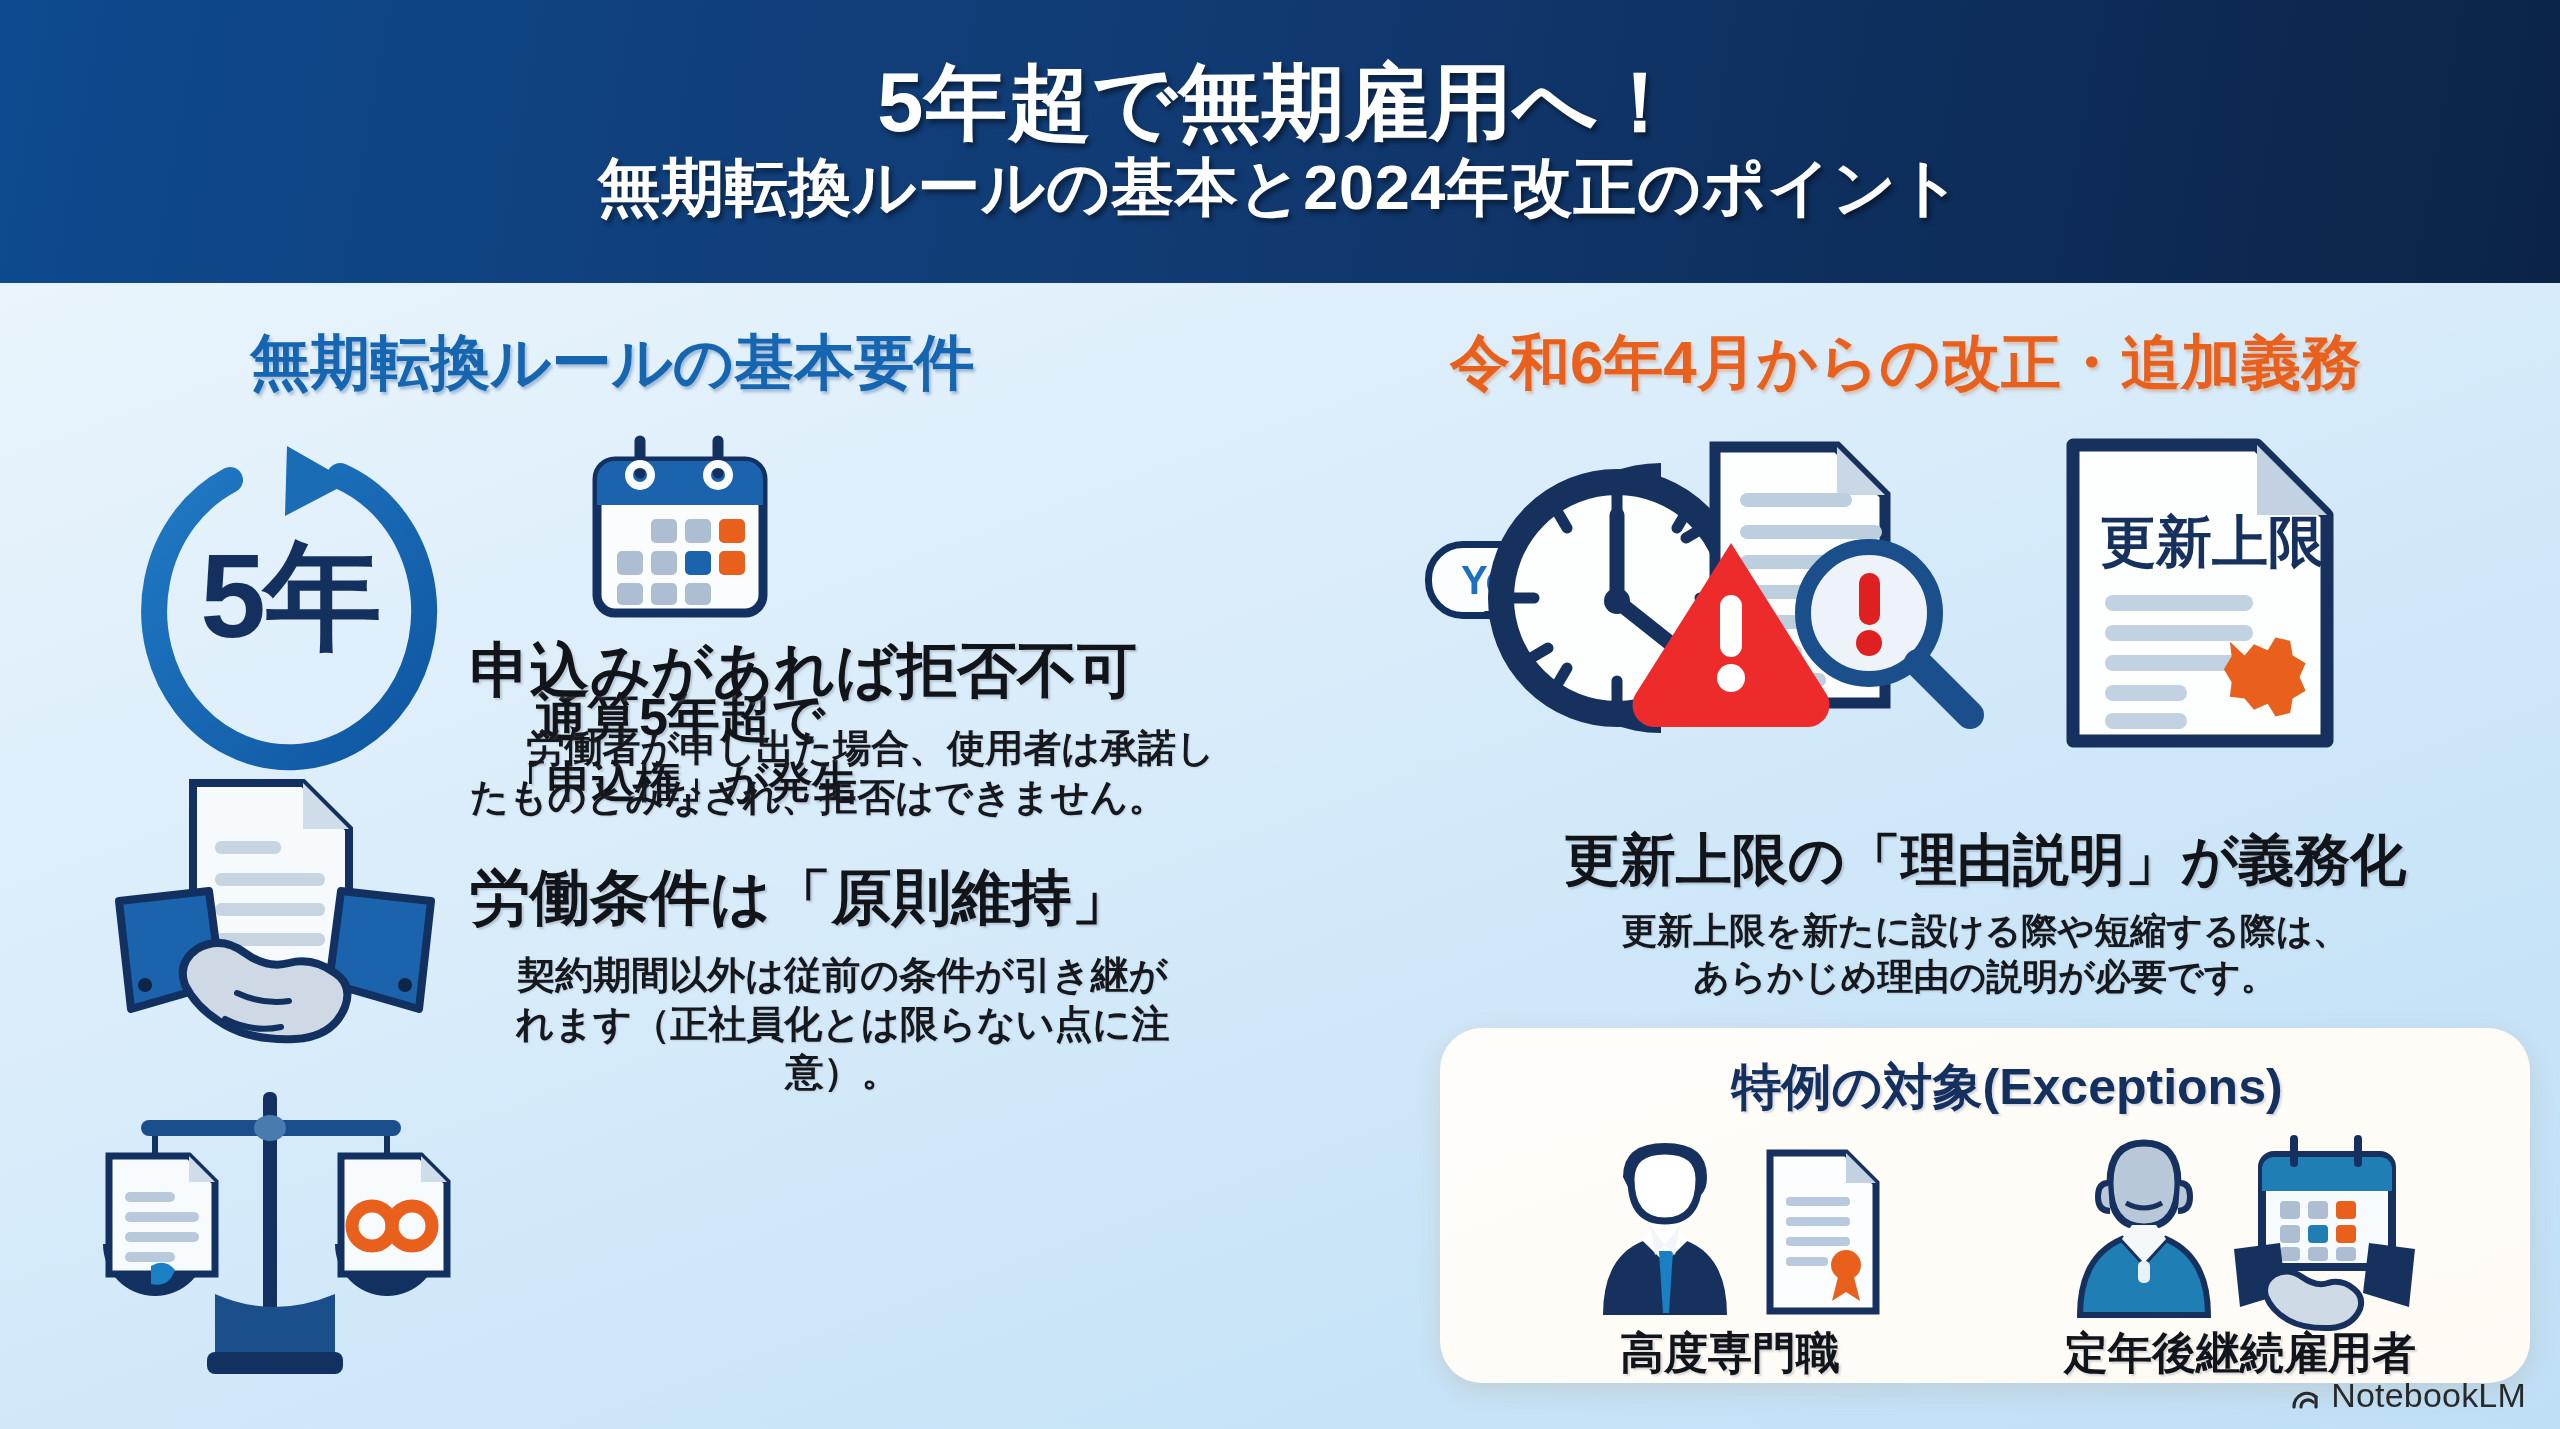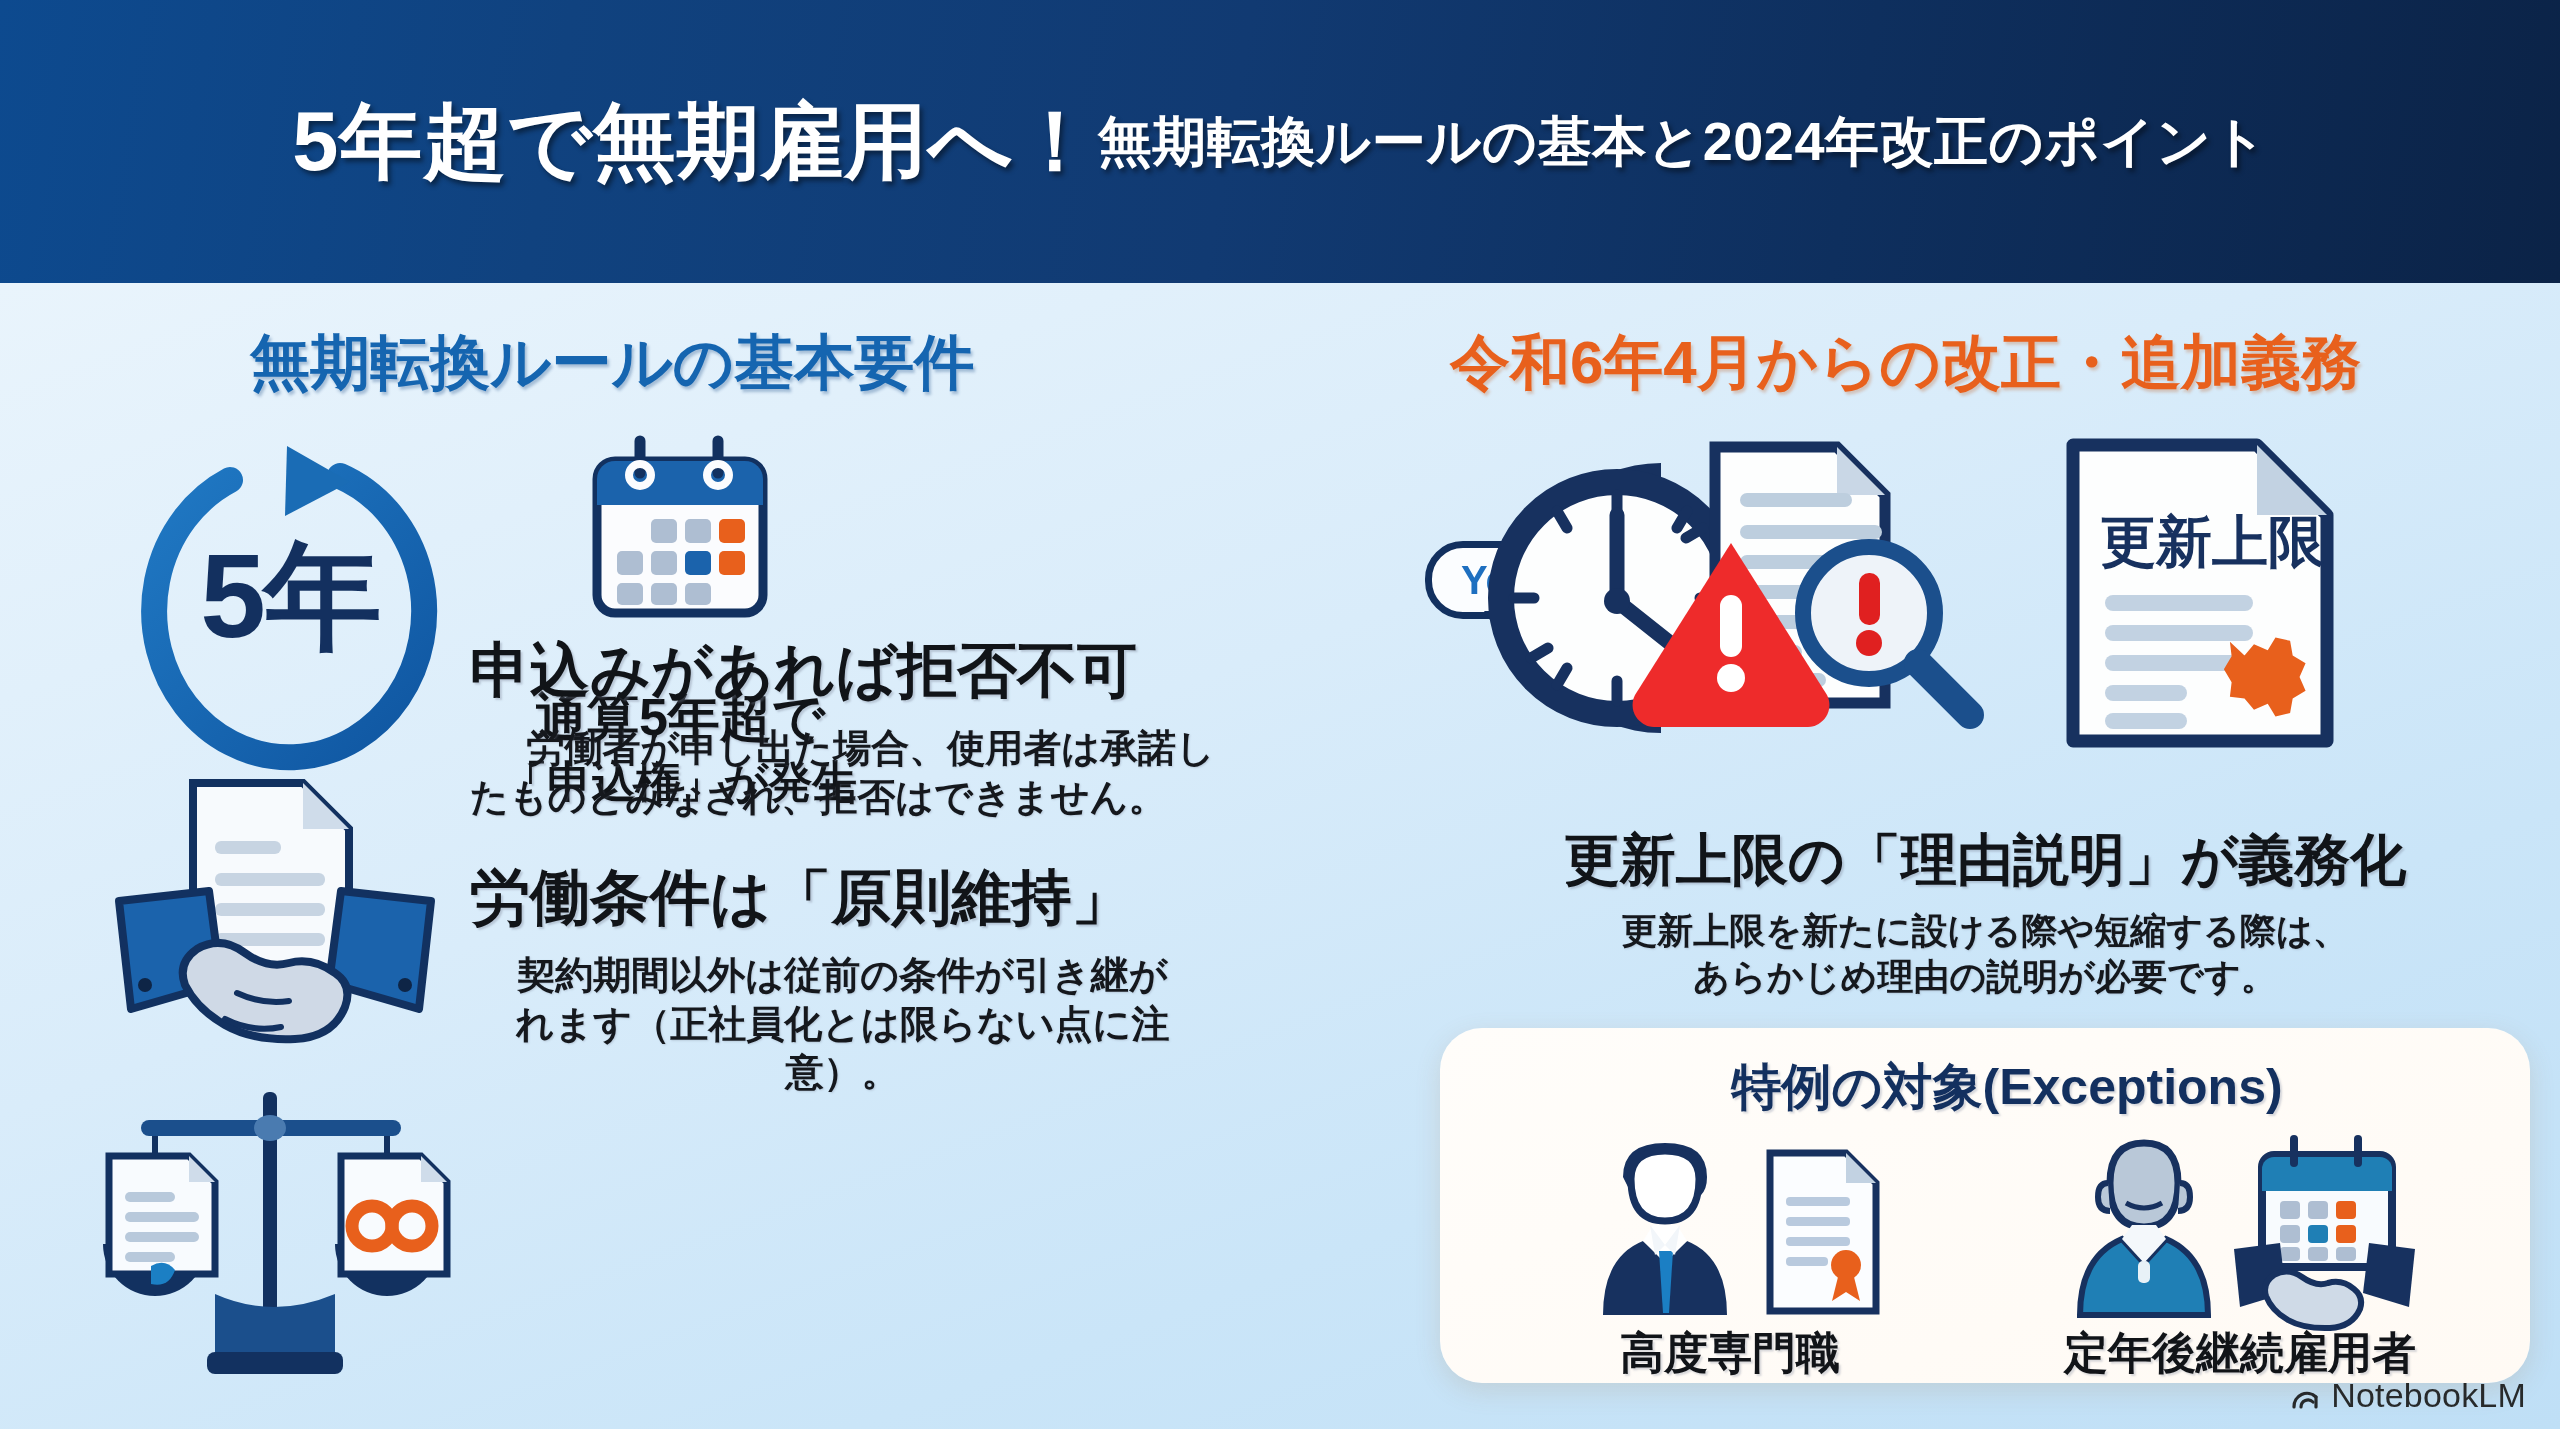--- a/index.html
+++ b/index.html
@@ -7,30 +7,30 @@
   html,body { background:#ffffff; }
   body {
     font-family:"Liberation Sans","DejaVu Sans",sans-serif;
     width:2560px; height:1429px; overflow:hidden; position:relative;
   }
 
   
   .header {
     position:absolute; left:0; top:0; width:2560px; height:283px;
     background:linear-gradient(100deg,#0d4a8f 0%, #10427f 22%, #113a72 48%, #0e2f5e 72%, #0b2347 100%);
-    display:flex; flex-direction:row; align-items:center; justify-content:center;
+    display:flex; flex-direction:column; align-items:center; justify-content:center;
     z-index:20;
   }
   .header .title-line {
     color:#ffffff; font-weight:bold; letter-spacing:.01em;
     text-shadow:3px 4px 5px rgba(0,0,0,.45);
     white-space:nowrap;
   }
   .header .l1 { font-size:83px; line-height:1.1; }
-  .header .l2 { font-size:54px; line-height:1.22; }
+  .header .l2 { font-size:63px; line-height:1.22; }
 
   
   .stage { position:absolute; left:0; top:283px; width:2560px; height:1146px; overflow:hidden; }
 
   .right-bg {
     position:absolute; inset:0;
     background:linear-gradient(145deg,#fdf6ec 0%, #fcefdd 35%, #fbe6d0 62%, #f9ddc2 100%);
   }
   .left-bg {
     position:absolute; inset:0;

